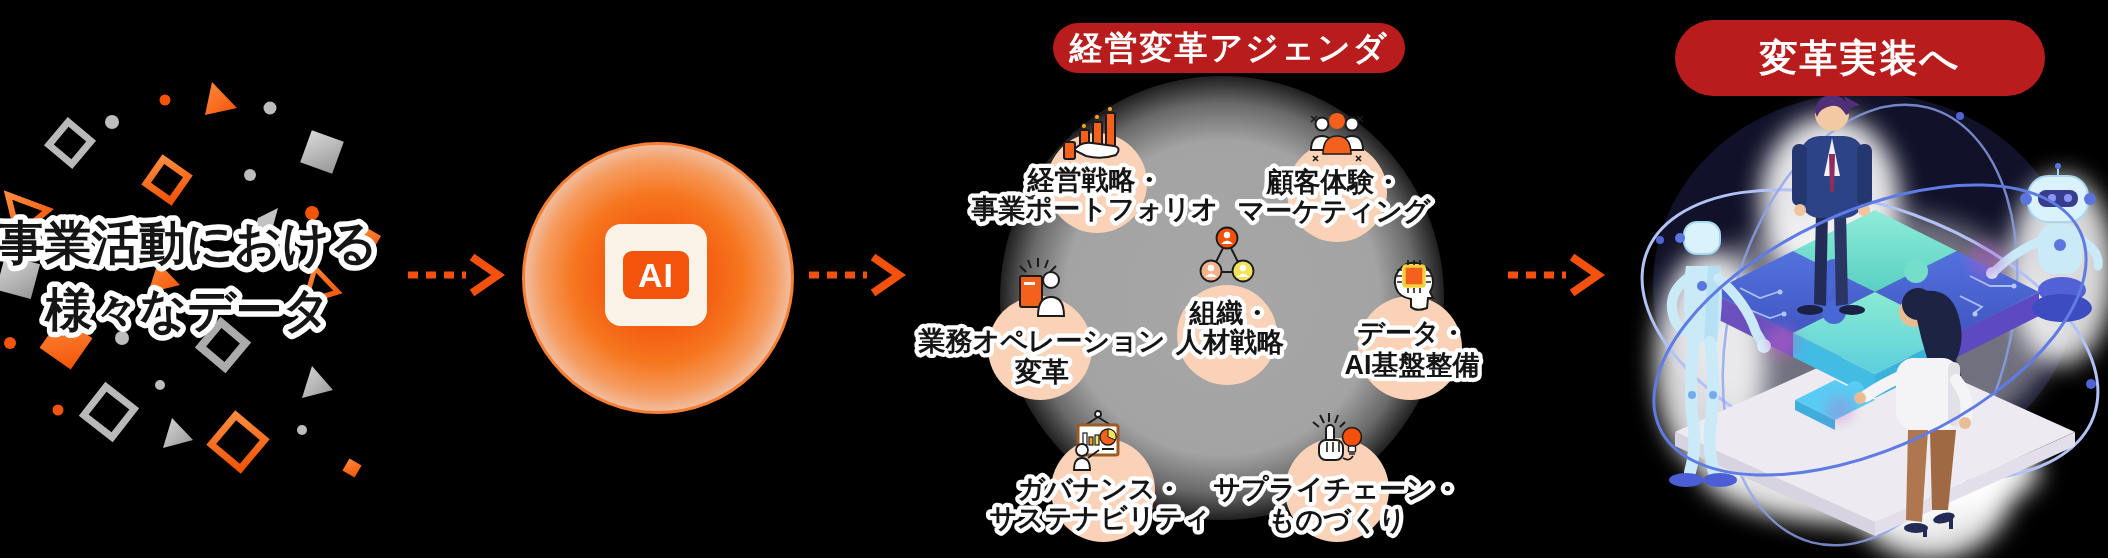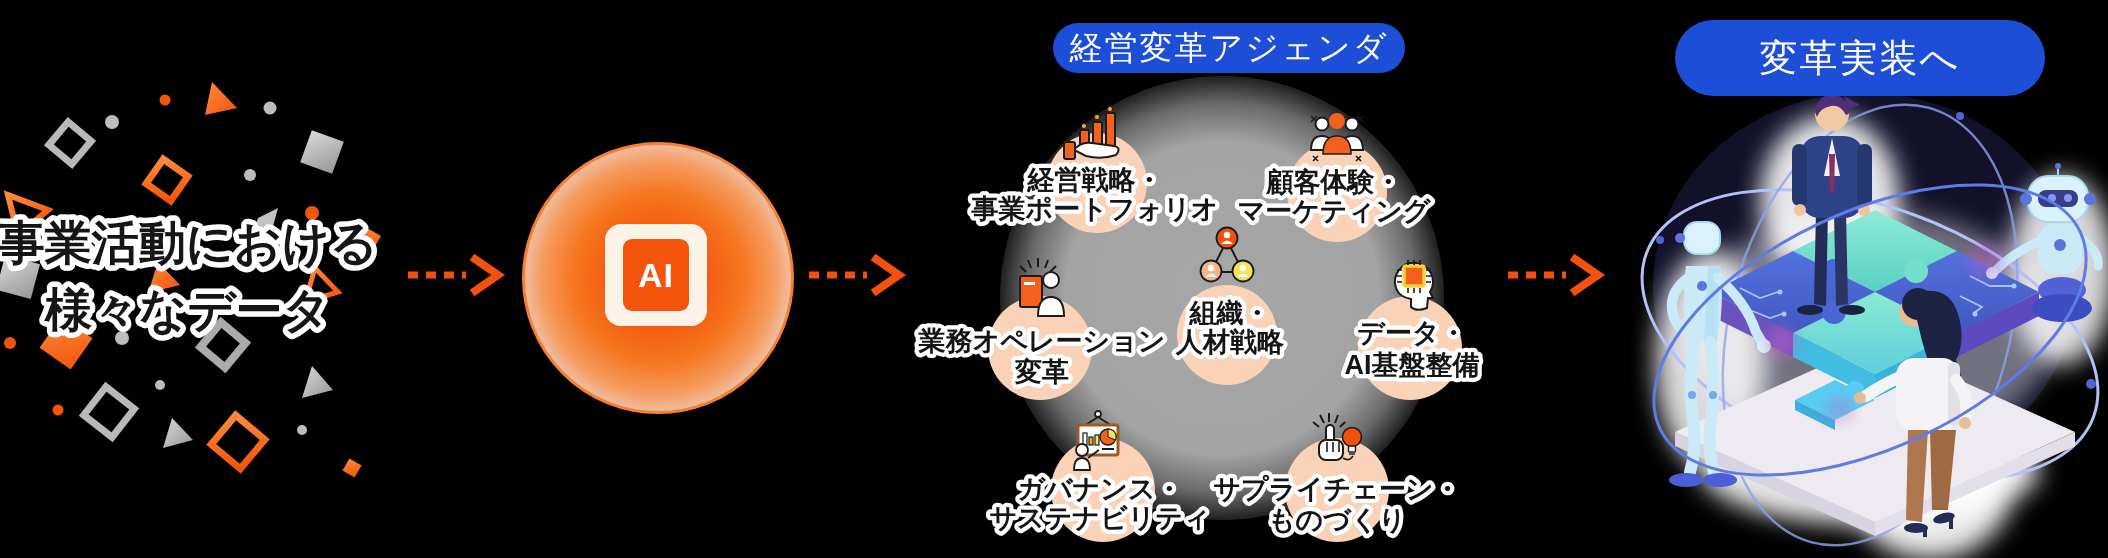--- a/index.html
+++ b/index.html
@@ -1,36 +1,36 @@
 <!DOCTYPE html>
 <html><head>
 <meta charset="utf-8">
 <style>
   html,body{margin:0;padding:0;background:#000;}
   #canvas{position:relative;width:2108px;height:558px;background:#000;overflow:hidden;
           font-family:"Liberation Sans","DejaVu Sans",sans-serif;}
   .abs{position:absolute;}
   .grp{display:contents;}
-  .pill{position:absolute;background:#1d4ed8;border-radius:999px;color:#fff;font-weight:400;
+  .pill{position:absolute;background:#b91c1c;border-radius:999px;color:#fff;font-weight:700;
         display:flex;align-items:center;justify-content:center;z-index:30;letter-spacing:2px;}
   .peach{position:absolute;border-radius:50%;background:#FAD2B8;z-index:6;}
   .icon{position:absolute;z-index:8;}
   .itext{position:absolute;z-index:10;overflow:visible;}
   text.ot{font-family:"Liberation Sans","DejaVu Sans",sans-serif;font-weight:900;fill:#151515;
           stroke:#fff;paint-order:stroke;stroke-linejoin:round;text-anchor:middle;}
   #cloud{position:absolute;left:1000px;top:76px;width:444px;height:444px;border-radius:50%;z-index:2;
      background:radial-gradient(circle,rgba(172,172,172,.97) 0%,rgba(172,172,172,.95) 50%,
      rgba(171,171,171,.62) 62%,rgba(171,171,171,.22) 70%,rgba(171,171,171,0) 76%);}
   #ai-circle{position:absolute;left:522px;top:142px;width:266px;height:266px;border-radius:50%;
      border:3px solid #F67E35;z-index:5;
      background:radial-gradient(circle,#F04E04 0%,#F35C10 26%,#F6761F 45%,#F59C60 62%,
      #EFC8B4 74%,#EDDAE9 84%,#F2E2EF 91%,#F7C9A8 99%);}
   #chip{position:absolute;left:605px;top:224px;width:102px;height:102px;background:#FBF3E7;
      border-radius:16px;z-index:6;display:flex;align-items:center;justify-content:center;}
-  #chip-inner{width:66px;height:72px;background:#F4540C;border-radius:9px;display:flex;
+  #chip-inner{width:66px;height:48px;background:#F4540C;border-radius:9px;display:flex;
      align-items:center;justify-content:center;color:#fff;font-weight:900;font-size:34px;letter-spacing:1px;}
   .flow-arrow{position:absolute;z-index:4;}
 </style>
 </head>
 <body>
 
 <div id="canvas">
 
   
   <div class="grp">

